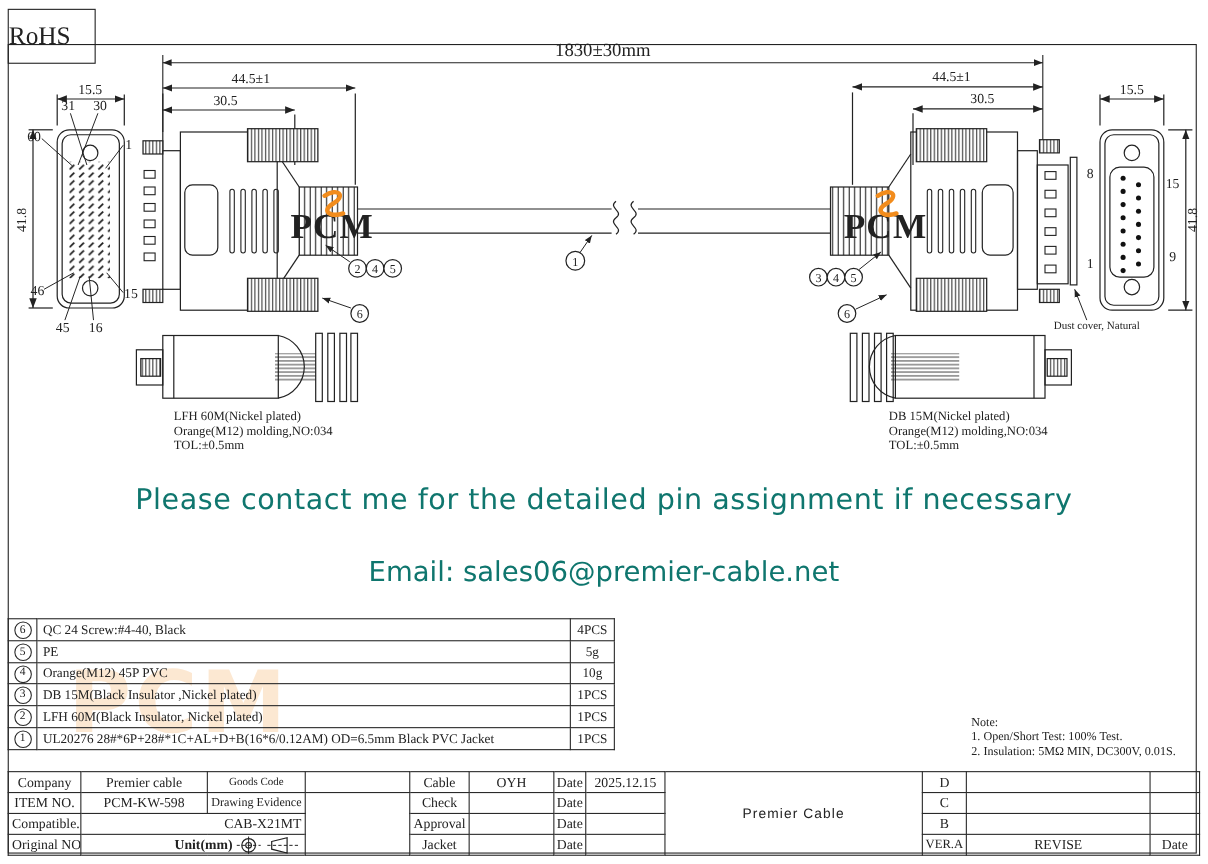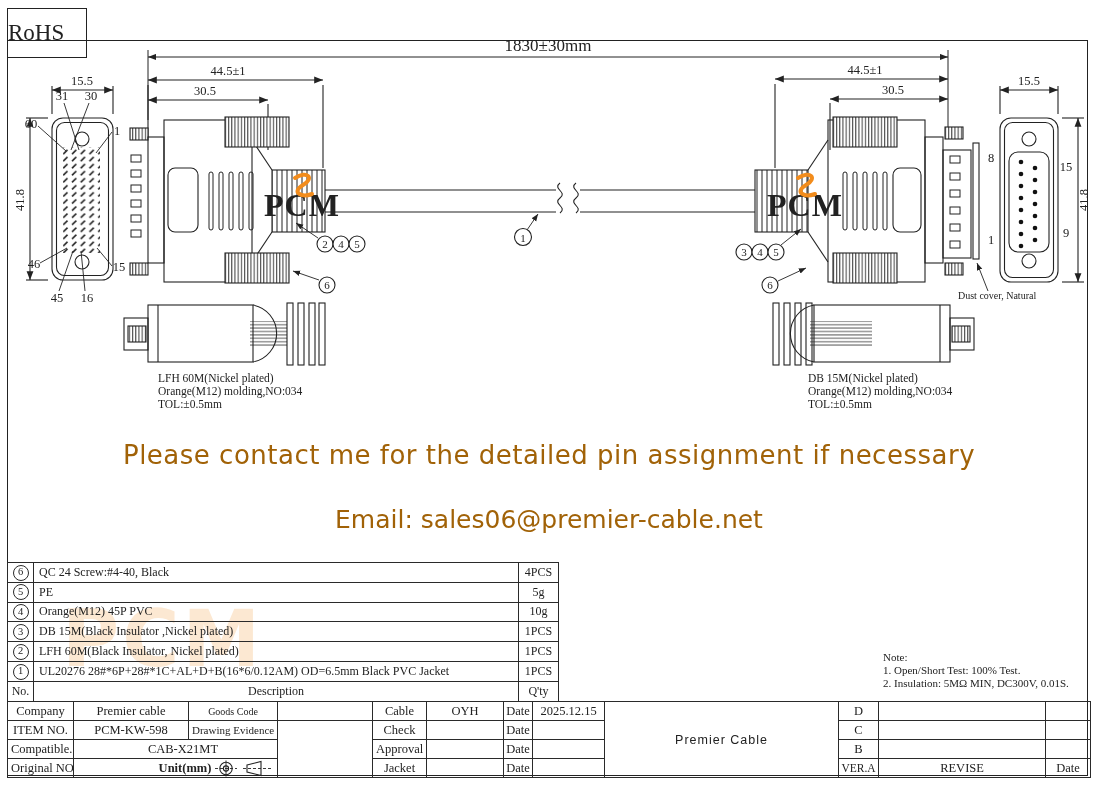--- a/index.html
+++ b/index.html
@@ -4,21 +4,21 @@
 <style>
   html,body{margin:0;padding:0;background:#fff;}
   .stage{position:relative;width:1098px;height:785px;background:#fff;overflow:hidden;
          font-family:"Liberation Serif",serif;color:#222;}
   .abs{position:absolute;}
   .border-frame{left:7px;top:40px;width:1081px;height:736px;border:1.5px solid #222;box-sizing:border-box;}
   .rohs-box{left:7px;top:8px;width:80px;height:50px;border:1.5px solid #222;box-sizing:border-box;
             display:flex;align-items:center;font-size:23px;}
   .drawing-svg{left:0;top:0;width:1098px;height:560px;}
   svg text{font-family:"Liberation Serif",serif;fill:#222;}
-  .contact-line{left:0;width:1098px;text-align:center;font-family:"DejaVu Sans",sans-serif;color:#a16207;}
+  .contact-line{left:0;width:1098px;text-align:center;font-family:"DejaVu Sans",sans-serif;color:#0f766e;}
   .contact-1{top:440px;font-size:26px;letter-spacing:0.5px;}
   .contact-2{top:505px;font-size:25px;}
   .wm{left:62px;top:594px;font-family:"DejaVu Sans",sans-serif;font-weight:bold;font-size:78px;
       color:rgba(242,140,28,0.20);letter-spacing:3px;}
   table{border-collapse:collapse;table-layout:fixed;}
   td{border:1px solid #2a2a2a;font-size:12px;padding:0 3px;overflow:hidden;white-space:nowrap;}
   .bom-table{left:7px;top:562px;width:551px;}
   .bom-table tr{height:19.8px;}
   .bom-table td.c-no{text-align:center;padding:0;}
   .bom-table td.c-qty{text-align:center;padding:0;}
@@ -351,25 +351,20 @@
     <tr>
       <td class="c-no"><span class="cnum">2</span></td>
       <td class="c-desc">LFH 60M(Black Insulator, Nickel plated)</td>
       <td class="c-qty">1PCS</td>
         </tr>
     <tr>
       <td class="c-no"><span class="cnum">1</span></td>
       <td class="c-desc">UL20276 28#*6P+28#*1C+AL+D+B(16*6/0.12AM) OD=6.5mm Black PVC Jacket</td>
       <td class="c-qty">1PCS</td>
         </tr>
-    <tr>
-      <td class="c-no">No.</td>
-      <td style="text-align:center">Description</td>
-      <td class="c-qty">Q'ty</td>
-        </tr>
   </tbody>
     </table>
 
   <div class="abs note-box">
     <div>Note:</div>
     <div>1. Open/Short Test: 100% Test.</div>
     <div>2. Insulation: 5MΩ MIN, DC300V, 0.01S.</div>
   </div>
 
   <table class="abs tb-table">
@@ -410,21 +405,21 @@
       <td>Check</td>
       <td></td>
       <td style="padding:0">Date</td>
       <td></td>
       <td>C</td>
       <td></td>
       <td></td>
     </tr>
     <tr>
       <td>Compatible.</td>
-      <td colspan="2" style="text-align:center;padding-left:18px">CAB-X21MT</td>
+      <td colspan="2" style="text-align:right;padding-left:18px">CAB-X21MT</td>
       <td>Approval</td>
       <td></td>
       <td style="padding:0">Date</td>
       <td></td>
       <td>B</td>
       <td></td>
       <td></td>
     </tr>
     <tr>
       <td>Original NO.</td>

